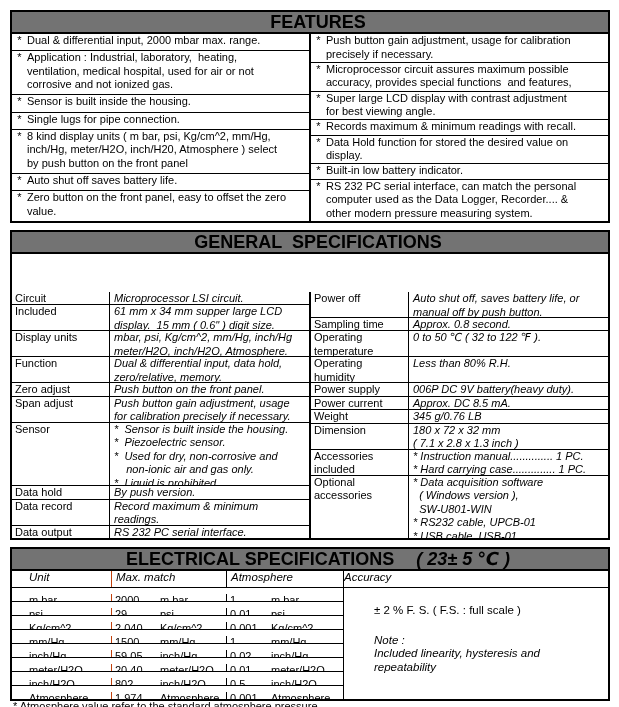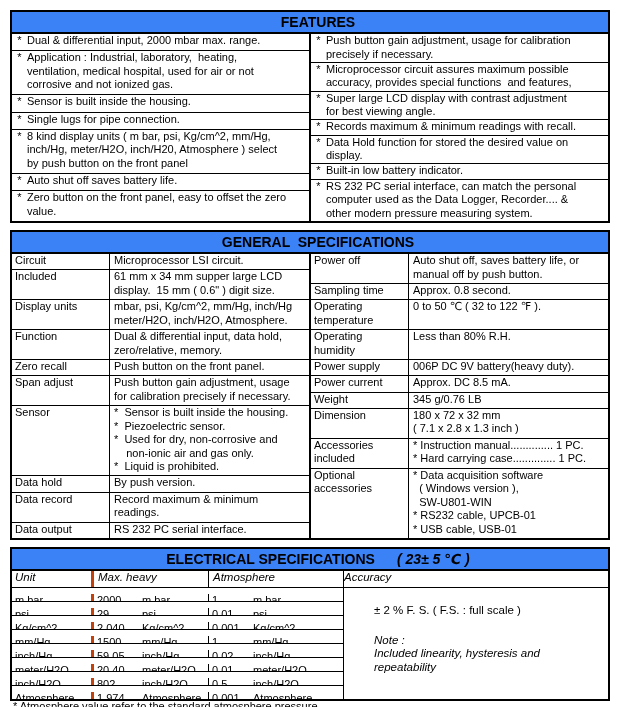--- a/index.html
+++ b/index.html
@@ -16,61 +16,61 @@
     padding: 10px 9px 0 10px;
   }
   .section {
     width: 600px;
     border: 2px solid #000;
     display: flex;
     flex-direction: column;
     background: #fff;
   }
   .sec-header {
-    background: #3b82f6;
+    background: #737373;
     border-bottom: 2px solid #000;
     text-align: center;
     font-weight: bold;
-    font-size: 14px;
+    font-size: 18px;
     line-height: 18px;
     padding: 1px 0 1px 16px;
     white-space: pre;
     flex: 0 0 auto;
   }
   .gap { height: 7px; }
 
   
   .sec-features { height: 213px; }
   .features-body { flex: 1 1 auto; display: flex; min-height: 0; }
   .fcol { flex: 1 1 0; display: flex; flex-direction: column; min-width: 0; }
   .fcol-left { border-right: 2px solid #000; }
   .frow { flex: 1 1 auto; display: flex; border-bottom: 1px solid #000; padding: 0 2px 0 0; overflow: hidden; }
   .frow:last-child { border-bottom: none; }
   .star { width: 15px; flex: none; text-align: center; }
   .ftxt { flex: 1 1 auto; white-space: pre-wrap; }
 
   
   .sec-general { height: 310px; }
   .gbody { flex: 1 1 auto; display: flex; min-height: 0; }
-  .ghalf { flex: 1 1 0; display: flex; flex-direction: column; min-width: 0; }
+  .ghalf { flex: 1 1 0; display: flex; flex-direction: column; min-width: 0; margin-top: 38px; }
   .ghalf-left { border-right: 2px solid #000; }
   .grow { flex: 1 1 auto; display: flex; border-bottom: 1px solid #000; overflow: hidden; }
   .grow:last-child { border-bottom: none; }
   .glabel { width: 98px; flex: none; border-right: 1px solid #000; padding: 0 2px 0 3px; white-space: pre-wrap; }
-  .gvalue { flex: 1 1 auto; padding: 0 2px 0 4px; white-space: pre-wrap; }
+  .gvalue { flex: 1 1 auto; padding: 0 2px 0 4px; white-space: pre-wrap; font-style: italic; }
 
   
   .sec-electrical { height: 154px; }
   .e-title-cond { font-style: italic; margin-left: 22px; }
   .ebody { flex: 1 1 auto; display: flex; min-height: 0; }
   .eleft { width: 332px; flex: none; display: flex; flex-direction: column; border-right: 1px solid #000; }
   .ehrow { flex: 0 0 17px; display: flex; border-bottom: 1px solid #000; font-style: italic; font-size: 11.5px; }
   .erow { flex: 1 1 auto; display: flex; border-bottom: 1px solid #000; overflow: hidden; margin-top: 6px; }
   .erow:last-child { border-bottom: none; }
-  .c-unit { width: 82px; flex: none; border-right: 3px solid #c2410c; padding-left: 3px; }
+  .c-unit { width: 100px; flex: none; border-right: 1px solid #c2410c; padding-left: 17px; }
   .c-max { width: 115px; flex: none; border-right: 1px solid #000; display: flex; }
   .c-res { flex: 1 1 auto; display: flex; }
   .c-num { width: 44px; flex: none; padding-left: 3px; }
   .c-num-res { width: 40px; flex: none; padding-left: 3px; }
   .c-unm { flex: 1 1 auto; padding-left: 4px; }
   .eacc { flex: 1 1 auto; display: flex; flex-direction: column; min-width: 0; }
   .eacc-head { flex: 0 0 17px; border-bottom: 1px solid #000; text-align: left; font-style: italic; font-size: 11.5px; }
   .eacc-content { flex: 1 1 auto; padding: 16px 4px 0 30px; font-size: 11.5px; }
   .acc-value { margin-bottom: 16px; }
   .acc-note { font-style: italic; white-space: pre-wrap; }
@@ -184,21 +184,21 @@
             <div class="glabel">Display units</div>
             <div class="gvalue">mbar, psi, Kg/cm^2, mm/Hg, inch/Hg
 meter/H2O, inch/H2O, Atmosphere.</div>
           </div>
         <div class="grow">
             <div class="glabel">Function</div>
             <div class="gvalue">Dual &amp; differential input, data hold,
 zero/relative, memory.</div>
           </div>
         <div class="grow">
-            <div class="glabel">Zero recall</div>
+            <div class="glabel">Zero adjust</div>
             <div class="gvalue">Push button on the front panel.</div>
           </div>
         <div class="grow">
             <div class="glabel">Span adjust</div>
             <div class="gvalue">Push button gain adjustment, usage
 for calibration precisely if necessary.</div>
           </div>
         <div class="grow">
             <div class="glabel">Sensor</div>
             <div class="gvalue">*  Sensor is built inside the housing.
@@ -279,21 +279,21 @@
 
   <div class="gap"></div>
 
   <div class="section sec-electrical">
     <div class="sec-header"><span>ELECTRICAL SPECIFICATIONS</span><span class="e-title-cond">( 23± 5 ℃ )</span></div>
     <div class="ebody">
       <div class="eleft">
         <div class="ehrow">
           <div class="c-unit">Unit</div>
           <div class="c-max">
-              <span class="c-unm">Max. heavy</span>
+              <span class="c-unm">Max. match</span>
             </div>
           <div class="c-res">
               <span class="c-unm">Atmosphere</span>
             </div>
         </div>
         <div class="erow">
             <div class="c-unit">m bar</div>
             <div class="c-max">
               <span class="c-num">2000</span>
               <span class="c-unm">m bar</span>

